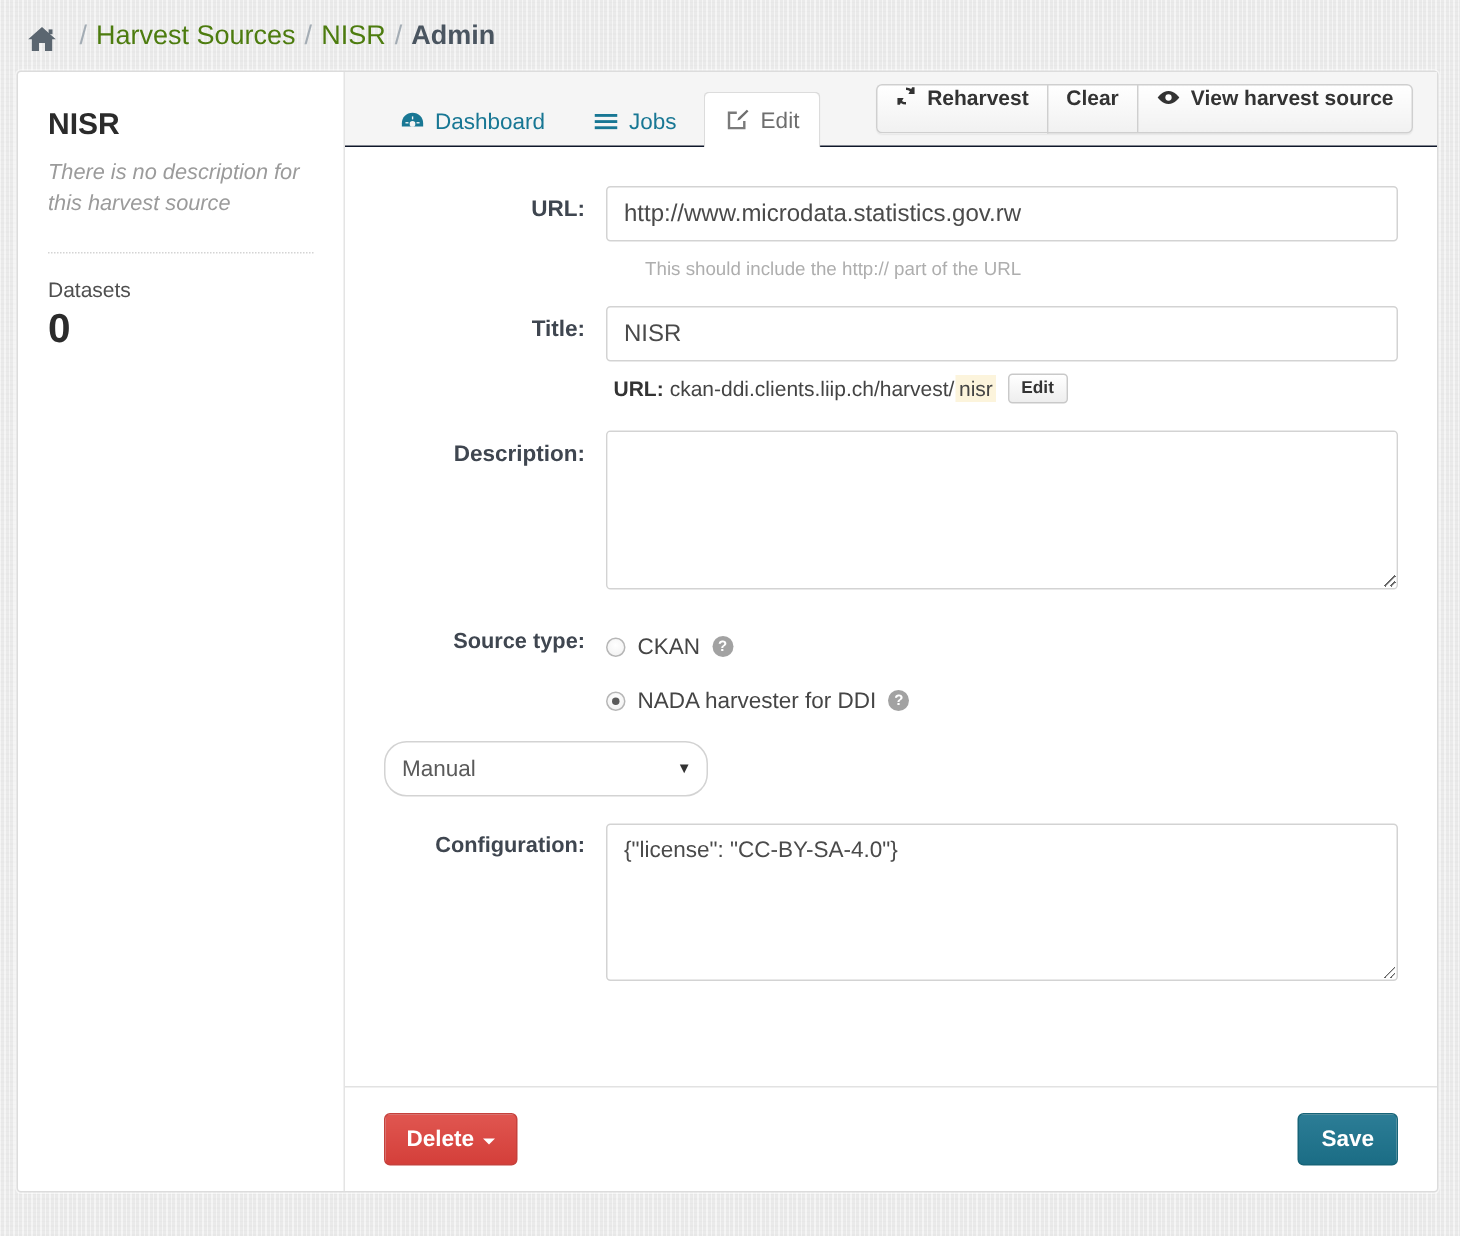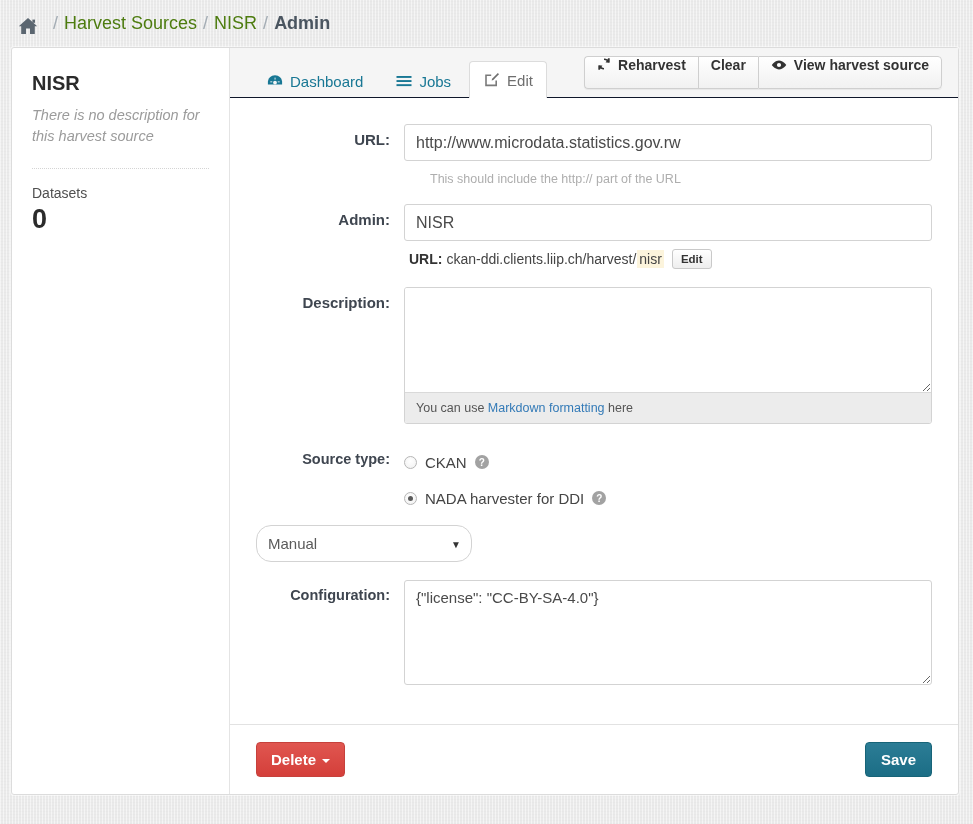--- a/index.html
+++ b/index.html
@@ -432,42 +432,37 @@
 
       <div class="form-row">
         <div class="form-label">URL:</div>
         <div class="form-field">
           <input class="text-input" type="text" value="http://www.microdata.statistics.gov.rw" style="">
           <span class="help-text">This should include the http:// part of the URL</span>
         </div>
       </div>
 
       <div class="form-row">
-        <div class="form-label">Admin:</div>
+        <div class="form-label">Title:</div>
         <div class="form-field">
           <input class="text-input" type="text" value="NISR" style="">
           <div class="slug-row">
             <b>URL:</b>
             <span style="margin-left:-4px">ckan-ddi.clients.liip.ch/harvest/</span>
             <span class="slug-value" style="margin-left:-7px">nisr</span>
             <button class="btn-xs" type="button">Edit</button>
           </div>
         </div>
       </div>
 
       <div class="form-row">
         <div class="form-label">Description:</div>
         <div class="form-field">
           <div class="textarea-wrap">
             <textarea rows="5" style="height: 104px;"></textarea>
-            <div class="textarea-footer">
-              <span>You can use</span>
-              <a href="#">Markdown formatting</a>
-              <span>here</span>
-            </div>
           </div>
         </div>
       </div>
 
       <div class="form-row" style="margin-bottom:12px">
         <div class="form-label lbl-sm" style="padding-top:9px">Source type:</div>
         <div class="form-field">
           <label class="radio-line">
             <span class="radio-dot"></span>
             <span>CKAN</span>

